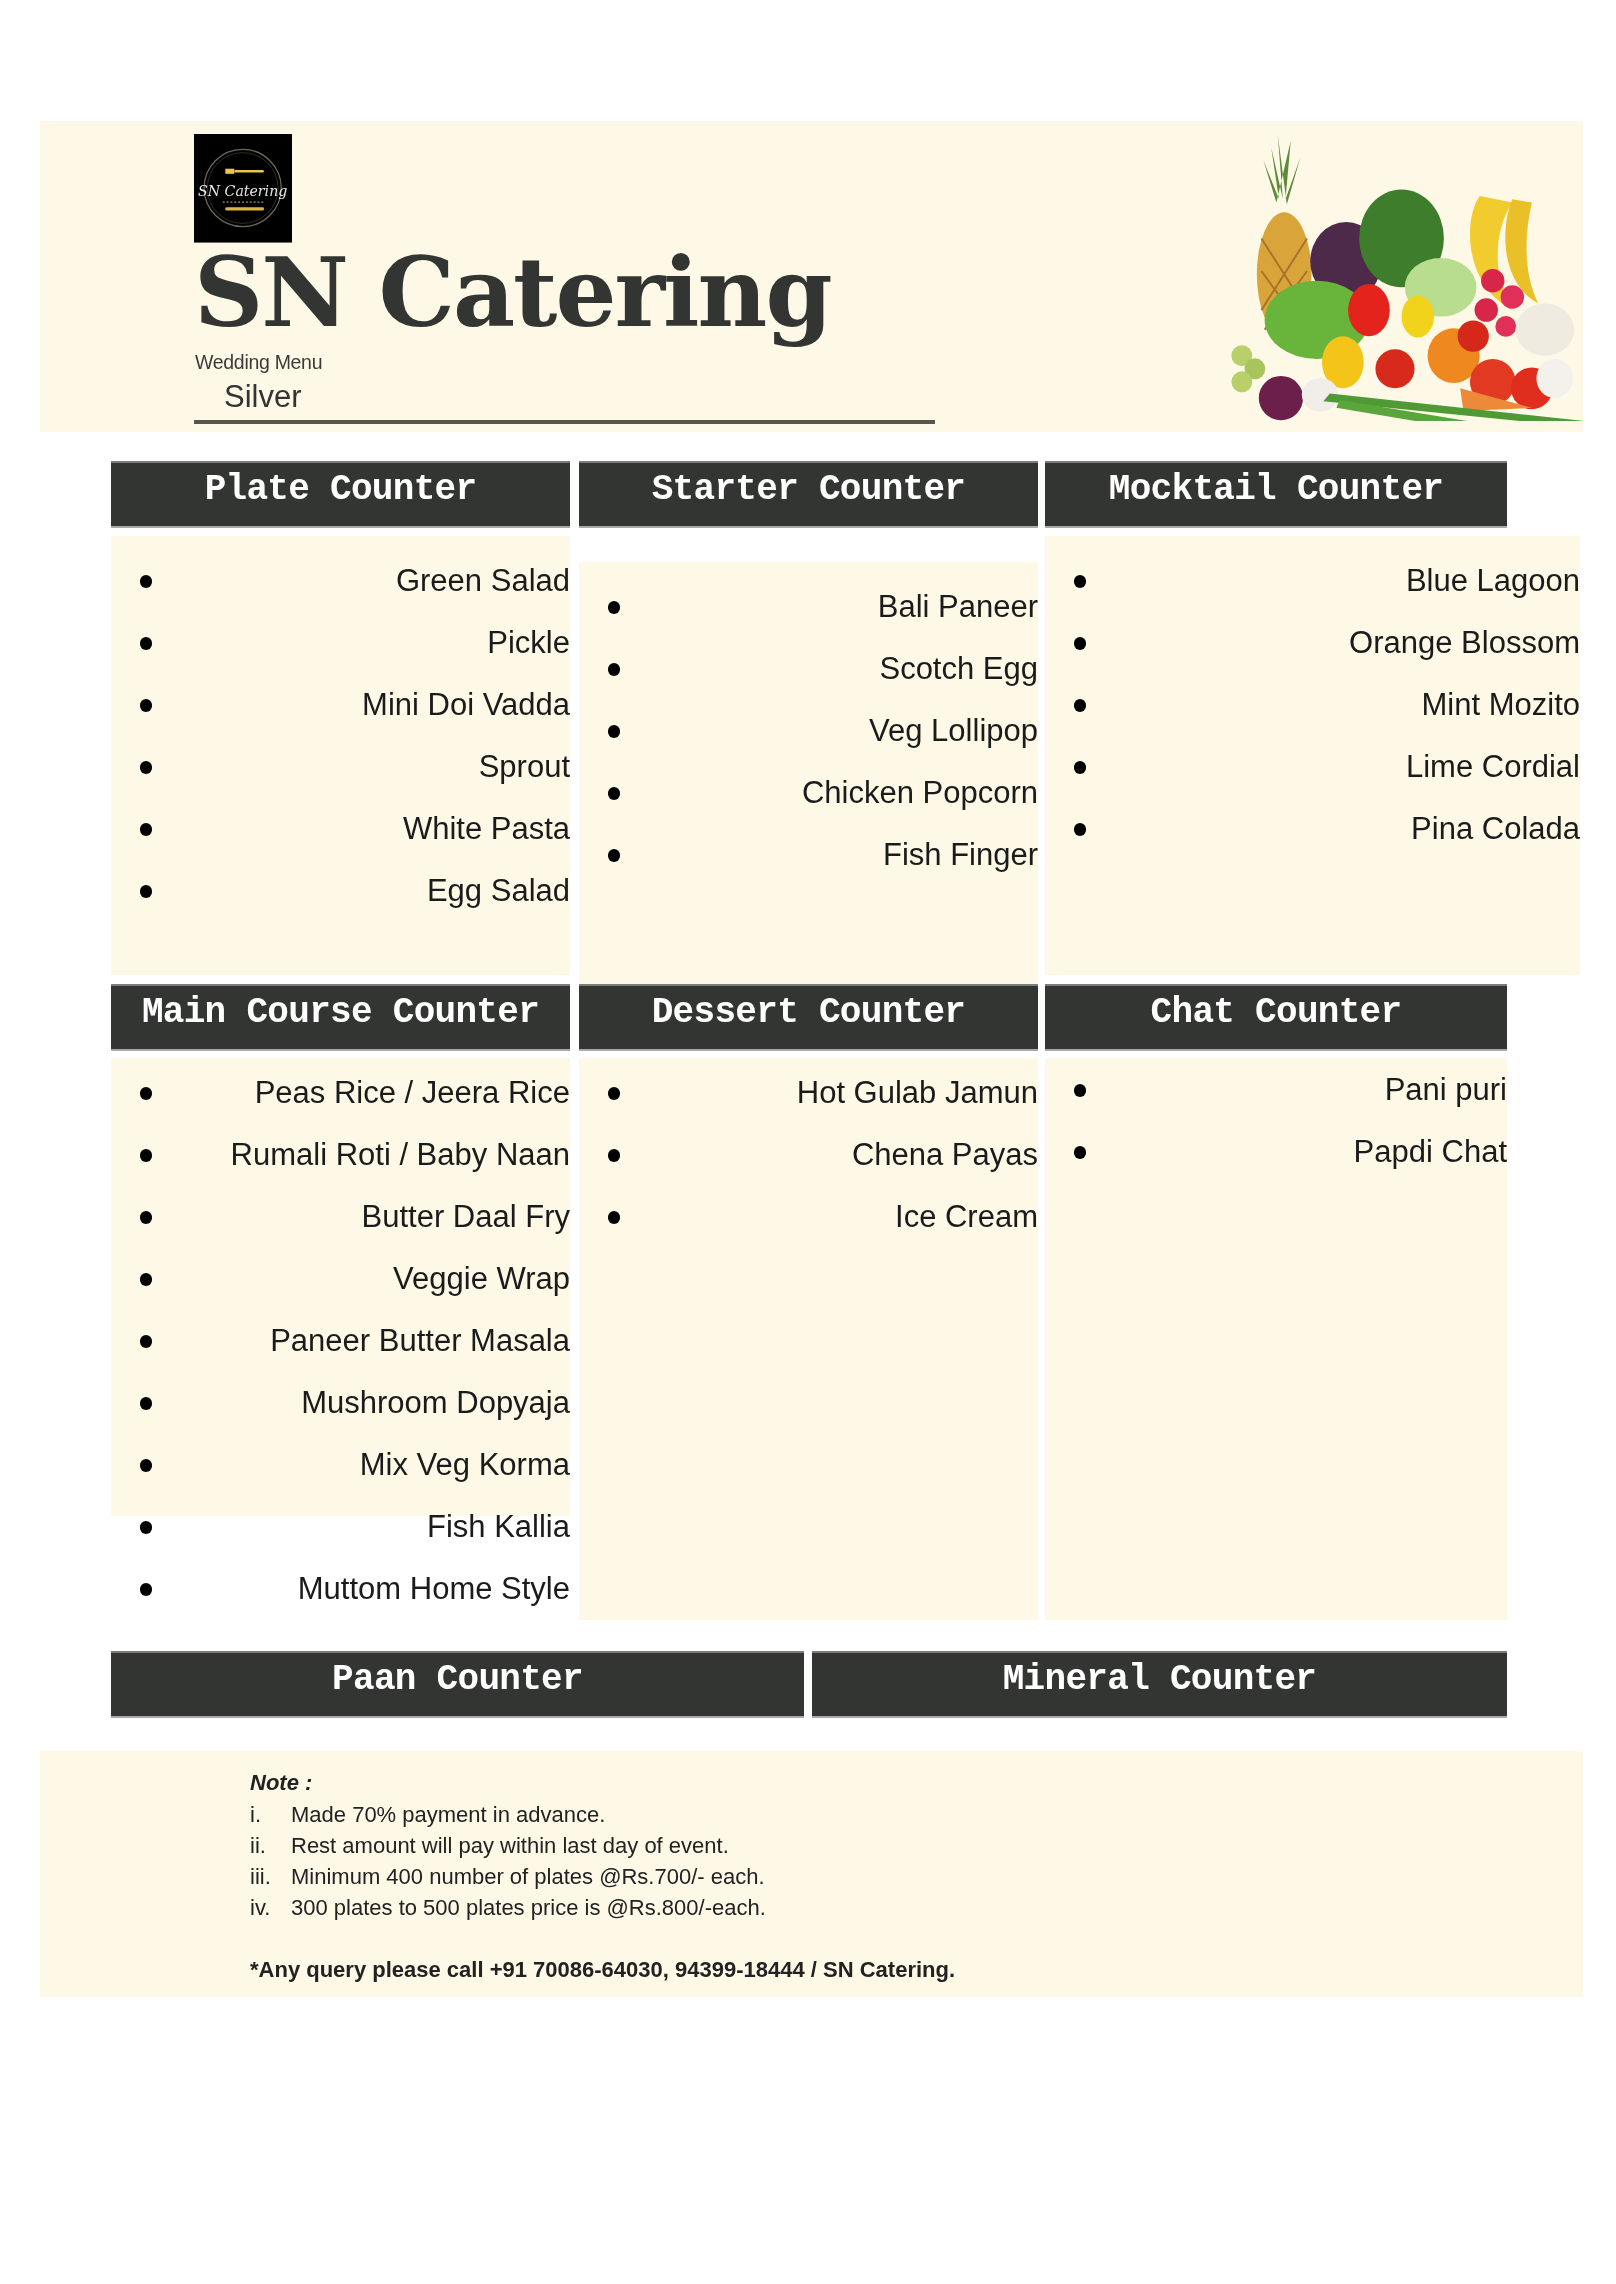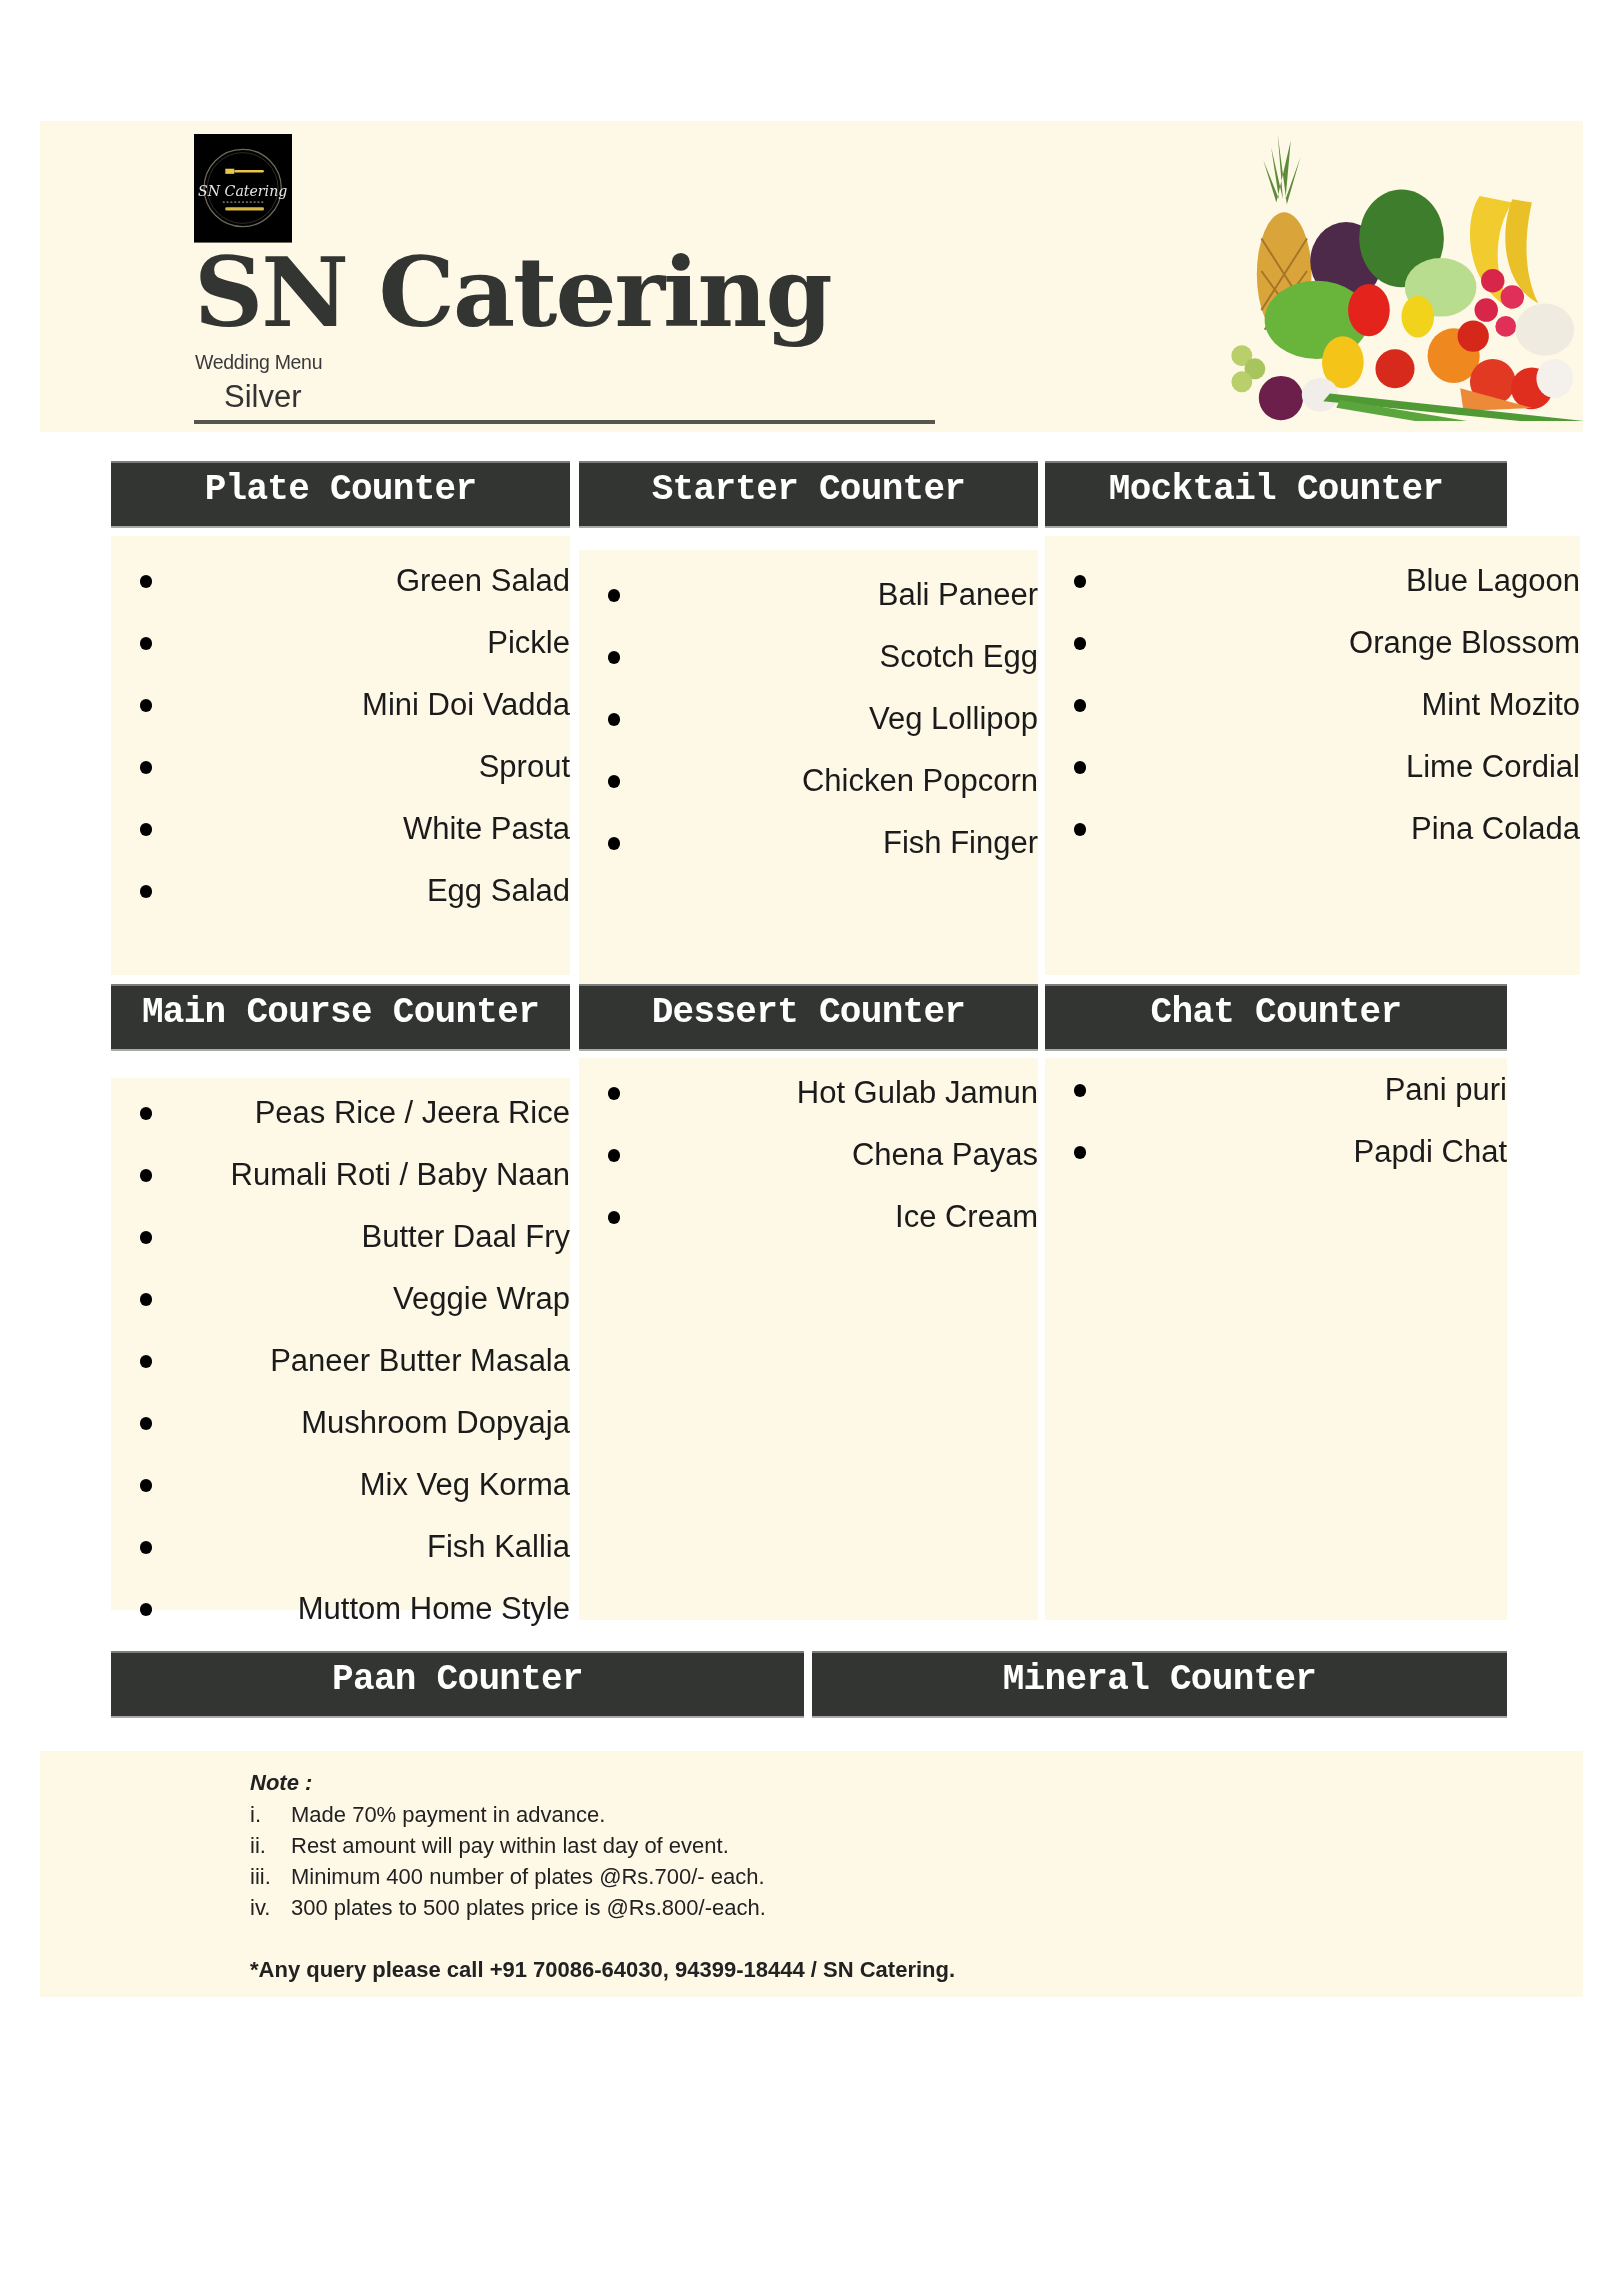--- a/index.html
+++ b/index.html
@@ -125,21 +125,21 @@
 <div class="col-body" style="left:111px; top:536px; width:459px; height:439px;">
   <ul>
     <li><span class="bullet"></span><span>Green Salad</span></li>
     <li><span class="bullet"></span><span>Pickle</span></li>
     <li><span class="bullet"></span><span>Mini Doi Vadda</span></li>
     <li><span class="bullet"></span><span>Sprout</span></li>
     <li><span class="bullet"></span><span>White Pasta</span></li>
     <li><span class="bullet"></span><span>Egg Salad</span></li>
   </ul>
 </div>
-<div class="col-body" style="left:579px; top:550px; width:459px; height:439px;">
+<div class="col-body" style="left:579px; top:562px; width:459px; height:439px;">
   <ul>
     <li><span class="bullet"></span><span>Bali Paneer</span></li>
     <li><span class="bullet"></span><span>Scotch Egg</span></li>
     <li><span class="bullet"></span><span>Veg Lollipop</span></li>
     <li><span class="bullet"></span><span>Chicken Popcorn</span></li>
     <li><span class="bullet"></span><span>Fish Finger</span></li>
   </ul>
 </div>
 <div class="col-body" style="left:1045px; top:536px; width:535px; height:439px;">
   <ul>
@@ -154,21 +154,21 @@
 <div class="col-head" style="left:111px; top:984px; width:459px;">
   <span>Main Course Counter</span>
 </div>
 <div class="col-head" style="left:579px; top:984px; width:459px;">
   <span>Dessert Counter</span>
 </div>
 <div class="col-head" style="left:1045px; top:984px; width:462px;">
   <span>Chat Counter</span>
 </div>
 
-<div class="col-body" style="left:111px; top:1058px; width:459px; height:532px;margin-top:20px;">
+<div class="col-body" style="left:111px; top:1058px; width:459px; height:458px;">
   <ul style="padding-top:17px;">
     <li><span class="bullet"></span><span>Peas Rice / Jeera Rice</span></li>
     <li><span class="bullet"></span><span>Rumali Roti / Baby Naan</span></li>
     <li><span class="bullet"></span><span>Butter Daal Fry</span></li>
     <li><span class="bullet"></span><span>Veggie Wrap</span></li>
     <li><span class="bullet"></span><span>Paneer Butter Masala</span></li>
     <li><span class="bullet"></span><span>Mushroom Dopyaja</span></li>
     <li><span class="bullet"></span><span>Mix Veg Korma</span></li>
     <li><span class="bullet"></span><span>Fish Kallia</span></li>
     <li><span class="bullet"></span><span>Muttom Home Style</span></li>

